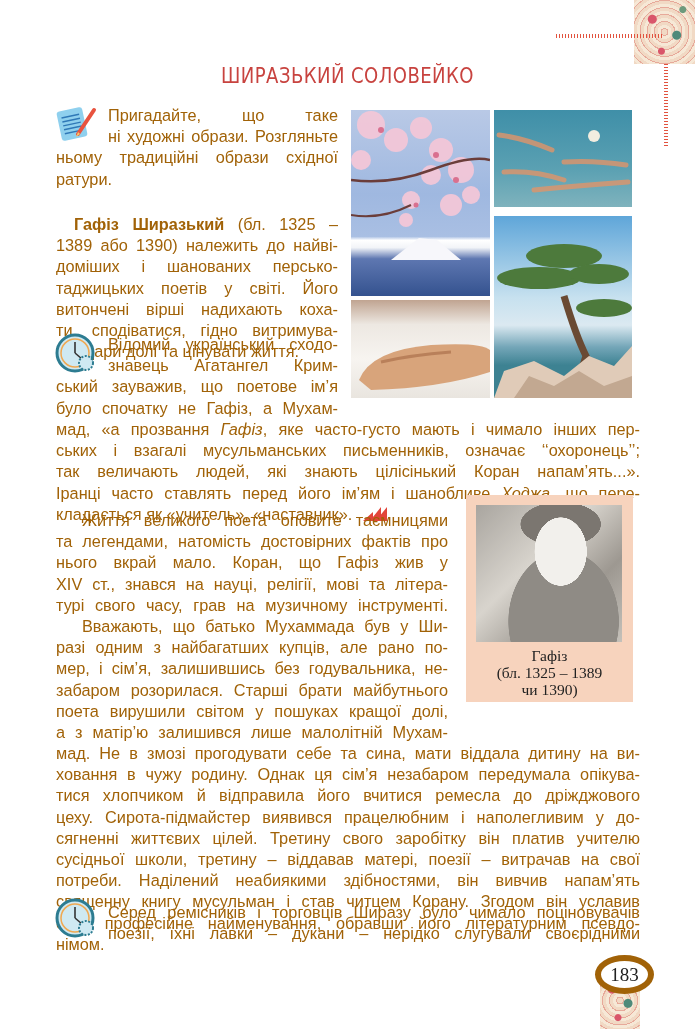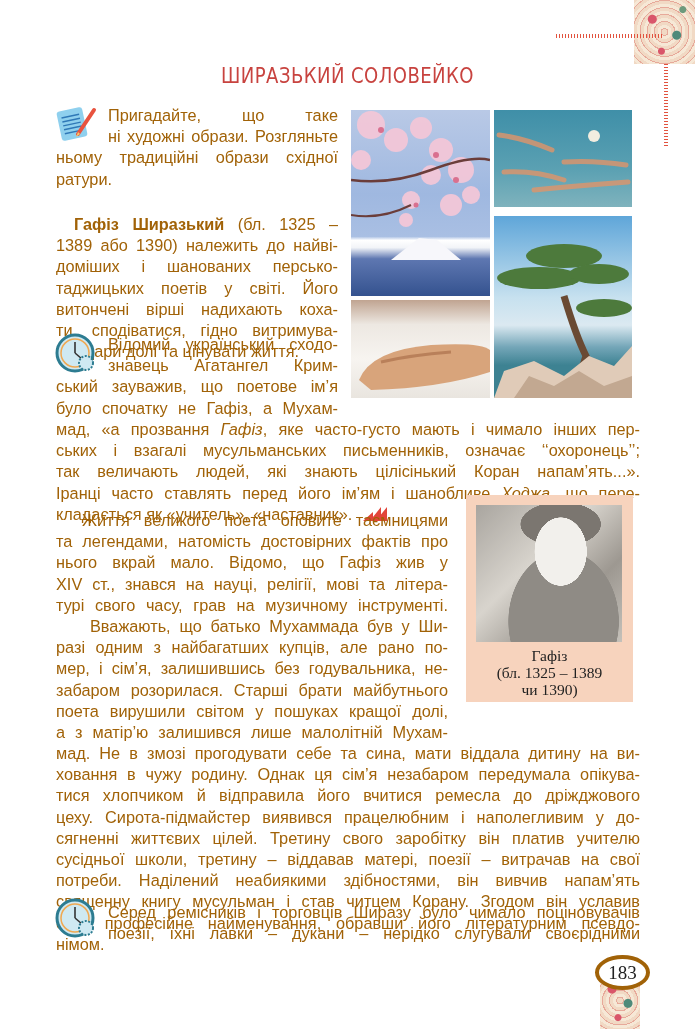--- a/index.html
+++ b/index.html
@@ -37,21 +37,21 @@
   .cap-box { background: #f7d3bd; }
   .portrait {
     background:
       radial-gradient(ellipse 26px 34px at 58% 34%, #f2f0ec 0 100%, transparent 101%),
       radial-gradient(ellipse 40px 22px at 58% 14%, #7b7670 0 100%, transparent 101%),
       radial-gradient(ellipse 55px 70px at 60% 85%, #8f8b85 0 100%, transparent 101%),
       linear-gradient(135deg, #a9a59f, #d8d4cd 40%, #9d9891 70%, #c5c1ba);
   }
   .pagenum {
     left: 595px; top: 955px; width: 47px; height: 27px; border-radius: 50%;
-    background: #fff; border: 4px solid #a16207; text-align: center;
+    background: #fff; border: 6px solid #a16207; text-align: center;
     font-family: "Liberation Serif", serif; font-size: 19px; line-height: 27px; color: #222;
   }
 </style>
 </head>
 <body>
 
 <div class="abs ornament" style="left:634px;top:0;width:61px;height:64px;"></div>
 <div class="abs dash-h" style="left:556px;top:34px;width:106px;"></div>
 <div class="abs dash-v" style="left:664px;top:64px;height:82px;"></div>
 
@@ -178,27 +178,27 @@
   <div class="abs" style="left:0;top:152px;width:167px;text-align:center;font-family:'Liberation Serif',serif;font-size:15.5px;line-height:17px;color:#222;">
     <div>Гафіз</div>
     <div>(бл. 1325 – 1389</div>
     <div>чи 1390)</div>
   </div>
 </div>
 
 <div class="abs txt" style="left:56px;top:510px;width:392px;">
   <span class="jl" style="margin-left:26px;">Життя великого поета оповите таємницями</span>
   <span class="jl">та легендами, натомість достовірних фактів про</span>
-  <span class="jl">нього вкрай мало. Відомо, що Гафіз жив у</span>
+  <span class="jl">нього вкрай мало. Коран, що Гафіз жив у</span>
   <span class="jl">XIV ст., знався на науці, релігії, мові та літера-</span>
   <span class="jl">турі свого часу, грав на музичному інструменті.</span>
 </div>
 
 <div class="abs txt" style="left:56px;top:616px;width:392px;">
-  <span class="jl" style="margin-left:34px;">Вважають, що батько Мухаммада був у Ши-</span>
+  <span class="jl" style="margin-left:26px;">Вважають, що батько Мухаммада був у Ши-</span>
   <span class="jl">разі одним з найбагатших купців, але рано по-</span>
   <span class="jl">мер, і сім’я, залишившись без годувальника, не-</span>
   <span class="jl">забаром розорилася. Старші брати майбутнього</span>
   <span class="jl">поета вирушили світом у пошуках кращої долі,</span>
   <span class="jl">а з матір’ю залишився лише малолітній Мухам-</span>
 </div>
 <div class="abs txt" style="left:56px;top:743px;width:584px;">
   <span class="jl">мад. Не в змозі прогодувати себе та сина, мати віддала дитину на ви-</span>
   <span class="jl">ховання в чужу родину. Однак ця сім’я незабаром передумала опікува-</span>
   <span class="jl">тися хлопчиком й відправила його вчитися ремесла до дріжджового</span>

